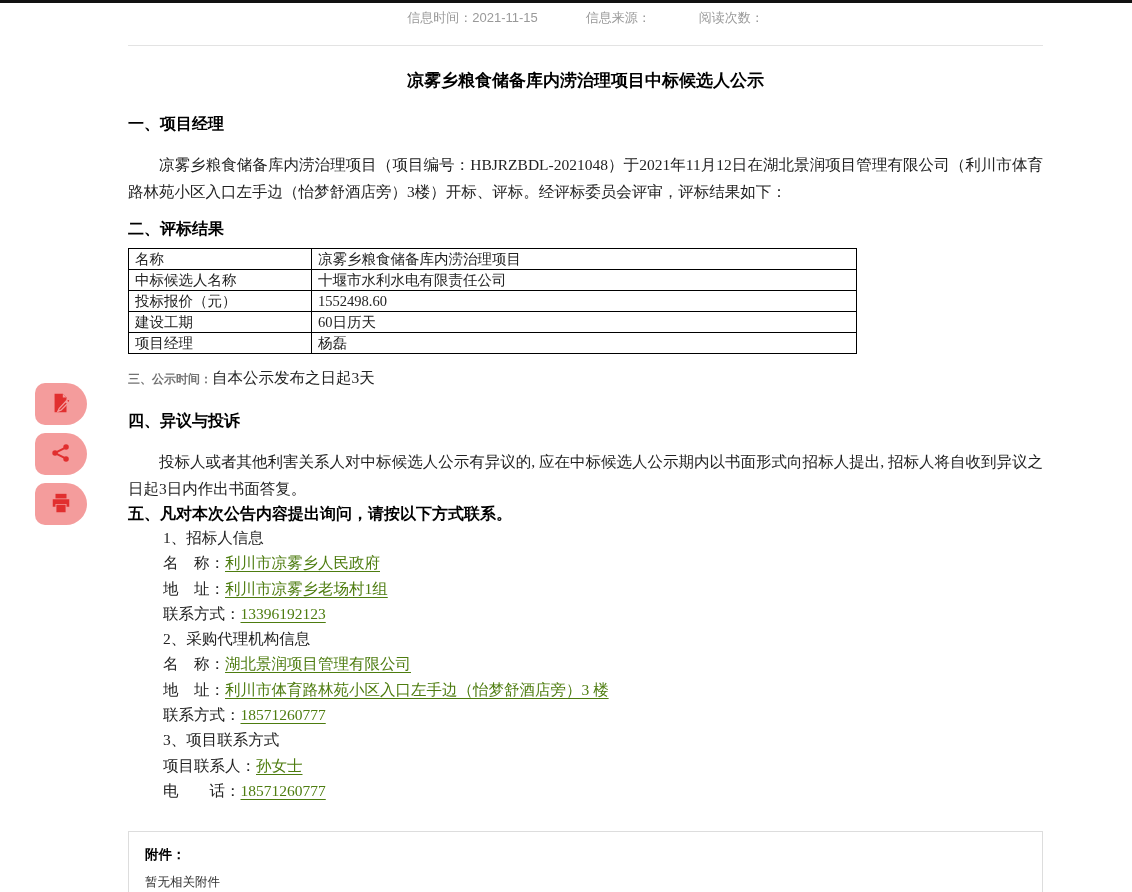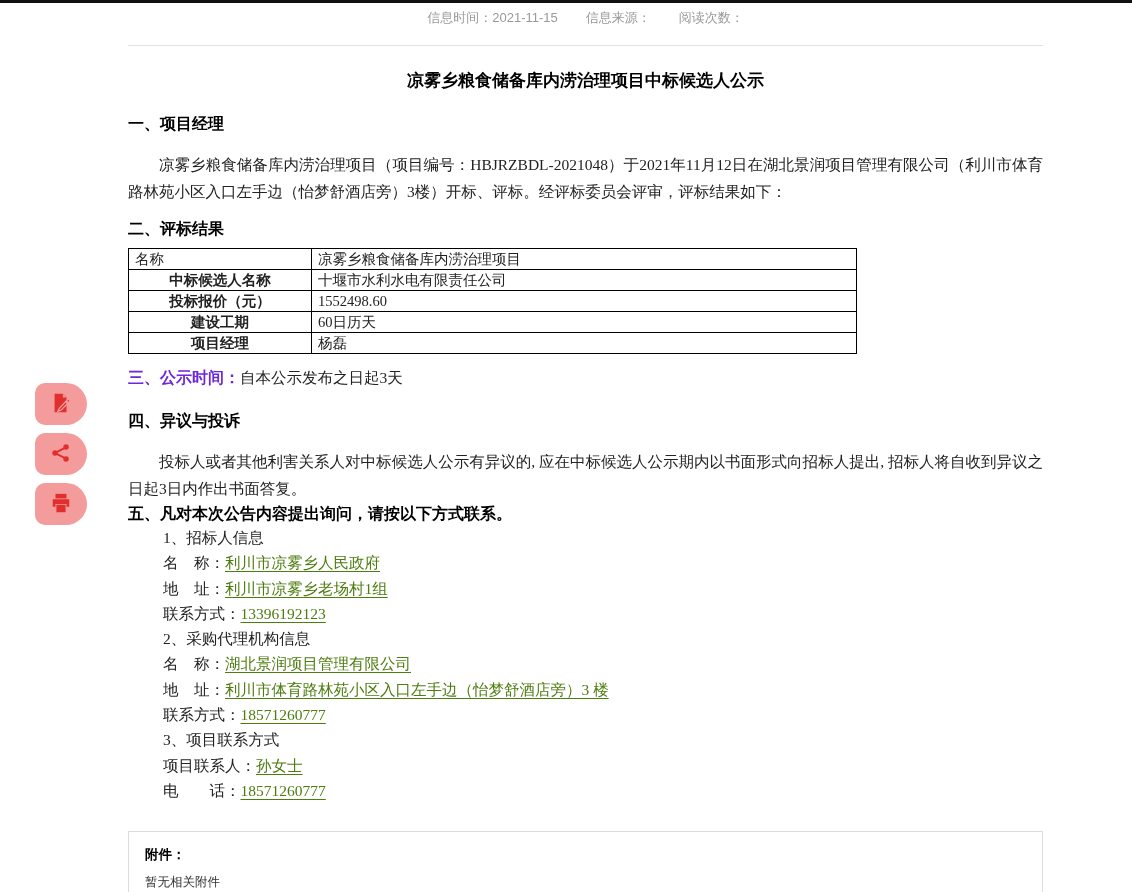--- a/index.html
+++ b/index.html
@@ -10,21 +10,21 @@
     font-family: "Liberation Serif", "DejaVu Serif", serif;
     color: #333;
     overflow: hidden;
   }
   .top-bar { height: 3px; background: #111; width: 100%; }
 
   .container { margin-left: 128px; width: 915px; }
 
   .meta-row {
     display: flex; justify-content: center; align-items: center;
-    gap: 28px; padding-top: 6px;
+    gap: 48px; padding-top: 6px;
     font-family: "Liberation Sans", "DejaVu Sans", sans-serif;
     font-size: 13px; color: #999;
   }
   .divider { border-bottom: 1px solid #e3e3e3; margin-top: 18px; }
 
   .title {
     text-align: center; font-weight: bold; font-size: 17px; color: #000;
     margin-top: 23px;
   }
 
@@ -35,24 +35,24 @@
   }
 
   table.result {
     border-collapse: collapse; margin-top: 8px; width: 729px;
     font-size: 14.5px; color: #222;
   }
   table.result td {
     border: 1px solid #000; height: 20px; padding: 0 6px; line-height: 20px;
   }
   td.t-label { width: 170px; }
-  td.t-label.bold { font-weight: bold; text-align: center; }
+  td.t-label.bold { font-weight: normal; }
 
   .inline-sec { margin-top: 14px; font-size: 15.5px; color: #222; }
-  .inline-sec b { color: #6d28d9; font-size: 16px; text-align: right; }
+  .inline-sec b { color: #737373; font-size: 12px; text-align: right; }
 
   .contact-block { margin-left: 35px; margin-top: 0; font-size: 15.5px; color: #222; }
   .contact-line { line-height: 25.3px; }
   .contact-line .link-value { color: #4d7c0f; text-decoration: underline; text-underline-offset: 3px; }
 
   .attachment-box {
     margin-top: 28px; border: 1px solid #ddd;
     width: 881px; padding: 14px 16px 22px 16px;
   }
   .attachment-label { font-weight: bold; font-size: 13.5px; color: #000; }

